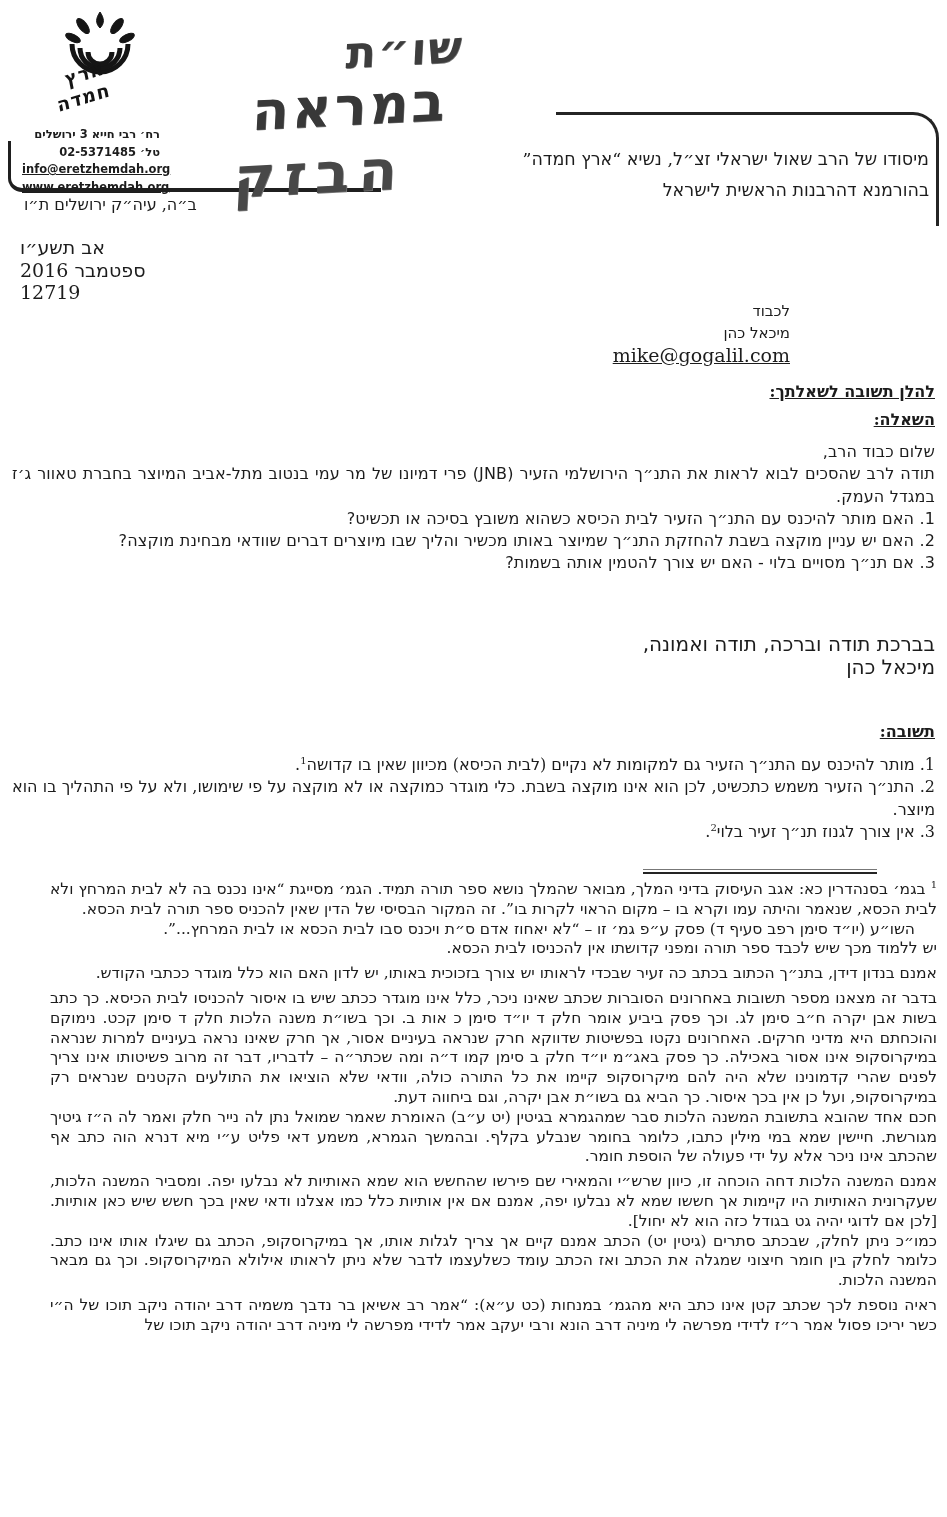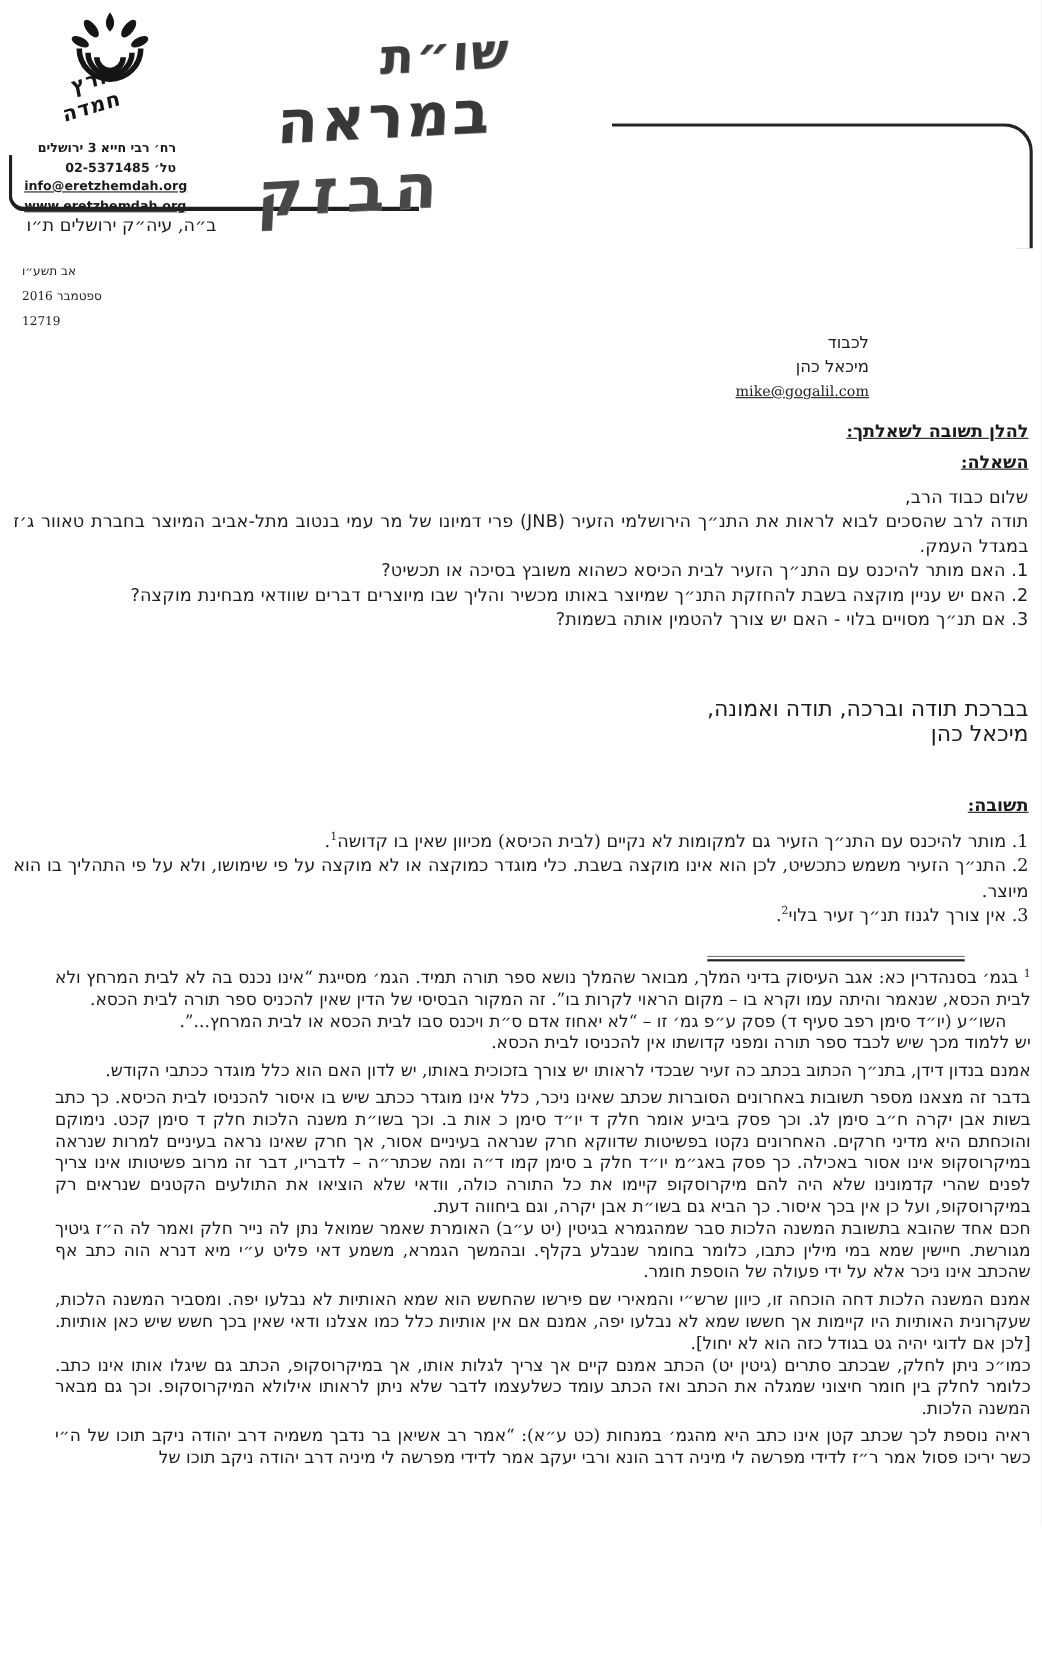--- a/index.html
+++ b/index.html
@@ -21,24 +21,24 @@
               font-family:"DejaVu Serif","DejaVu Sans",serif;
               text-shadow:0.6px 0.6px 0 #7a7a7a;}
   .title-1{left:346px;top:24px;font-size:44px;transform:rotate(-3deg) skewX(-6deg);letter-spacing:2px;}
   .title-2{left:252px;top:74px;font-size:54px;transform:rotate(-3deg) skewX(-6deg);letter-spacing:3px;color:#383838;}
   .title-3{left:234px;top:140px;font-size:56px;transform:rotate(-3deg) skewX(-6deg);letter-spacing:9px;color:#484848;}
   .bracket-right{position:absolute;left:556px;top:112px;width:380px;height:111px;
                  border-top:3px solid #242424;border-right:3px solid #242424;
                  border-top-right-radius:26px;}
   .founder{position:absolute;right:18px;top:144px;text-align:right;font-size:17.5px;line-height:31px;}
   
-  .meta{position:absolute;left:20px;top:236px;font-size:11px;line-height:22.5px;
+  .meta{position:absolute;left:20px;top:236px;font-size:19px;line-height:22.5px;
         direction:rtl;text-align:left;}
   .recipient{position:absolute;right:157px;top:300px;text-align:right;font-size:15px;line-height:22px;}
-  .recipient .email{text-decoration:underline;direction:ltr;display:inline-block;font-size:13px;text-align:center;}
+  .recipient .email{text-decoration:underline;direction:ltr;display:inline-block;font-size:19px;text-align:center;}
   
   .sec-h{position:absolute;right:12px;font-weight:bold;font-size:16px;text-decoration:underline;}
   
   .question{position:absolute;top:441px;right:12px;left:12px;font-size:16px;line-height:22.3px;
             text-align:right;letter-spacing:0.15px;}
   .question .just{text-align:justify;}
   .closing{position:absolute;top:633px;right:12px;text-align:right;font-size:20px;line-height:22.5px;}
   
   .answer{position:absolute;top:754px;right:12px;left:12px;font-size:16px;line-height:22.3px;
           text-align:justify;}
@@ -83,20 +83,24 @@
 
   <div class="bracket-left"></div>
   <div class="bracket-right"></div>
 
   <div class="bsd serif">ב״ה, עיה״ק ירושלים ת״ו</div>
 
   <div class="title-word title-1">שו״ת</div>
   <div class="title-word title-2">במראה</div>
   <div class="title-word title-3">הבזק</div>
 
+  <div class="founder serif">
+    <div>מיסודו של הרב שאול ישראלי זצ״ל, נשיא “ארץ חמדה”</div>
+    <div>בהורמנא דהרבנות הראשית לישראל</div>
+  </div>
 
   <div class="meta serif">
     <div>אב תשע״ו</div>
     <div>ספטמבר 2016</div>
     <div>12719</div>
   </div>
 
   <div class="recipient">
     <div>לכבוד</div>
     <div>מיכאל כהן</div>

